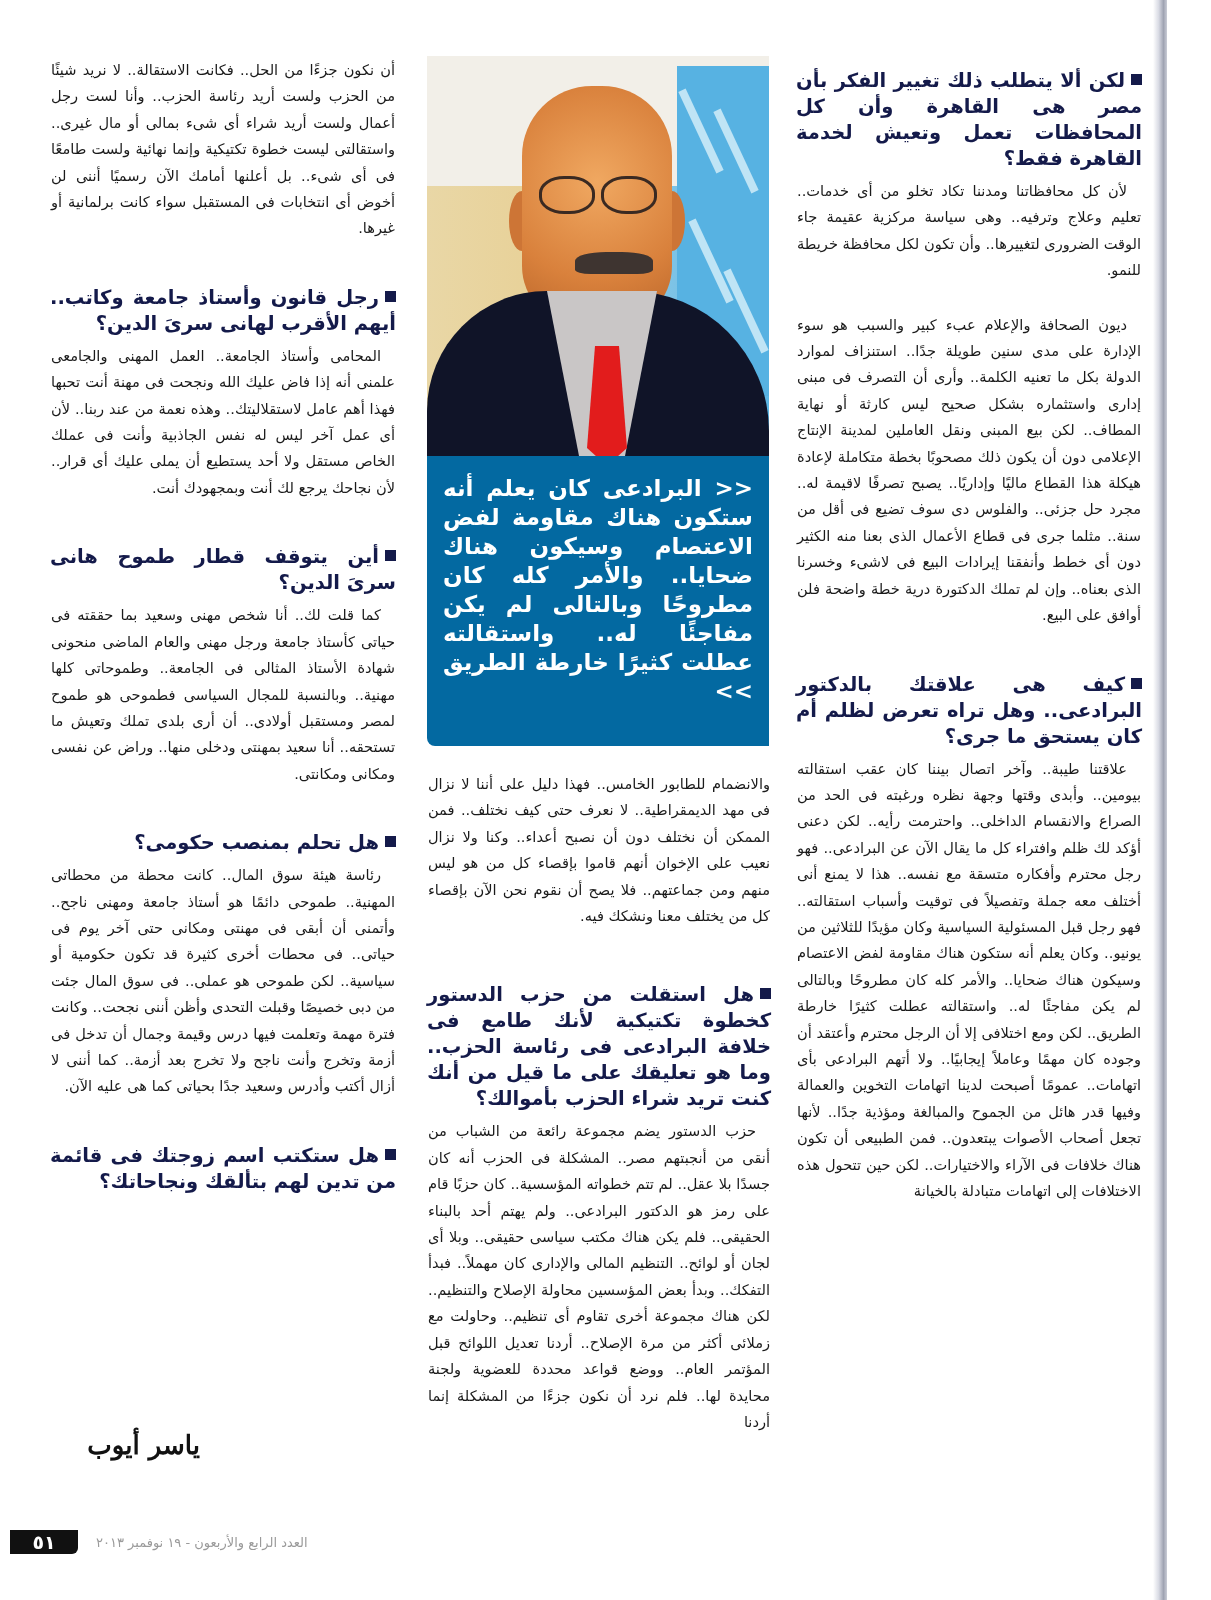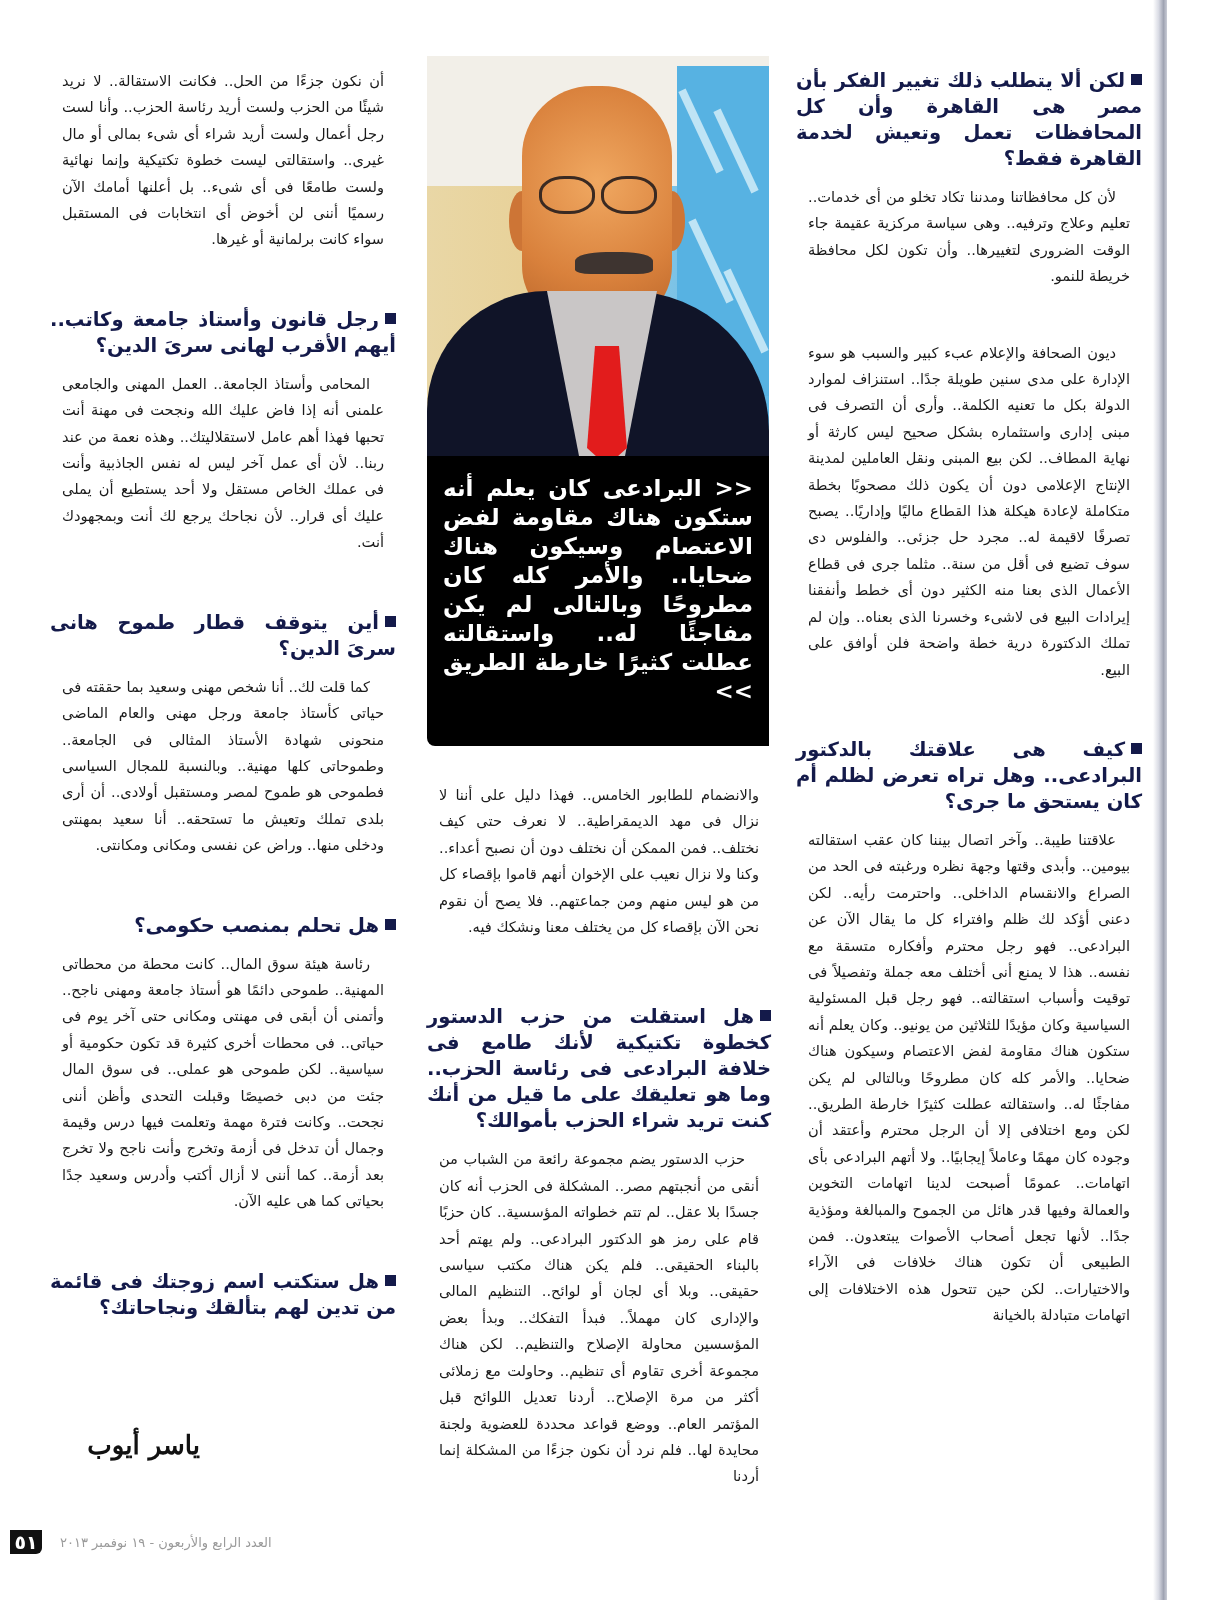--- a/index.html
+++ b/index.html
@@ -15,21 +15,21 @@
   .col-right { left: 796px; width: 346px; top: 52px; }
   .col-mid { left: 427px; width: 344px; top: 770px; }
   .col-left { left: 50px; width: 346px; top: 56px; }
 
   .q {
     font-family: "DejaVu Sans", sans-serif; font-weight: bold; color: #141a4a;
     font-size: 19.5px; line-height: 26px; margin: 16px 0 6px 0; text-align: justify; text-align-last: right;
   }
   .q .sq { display: inline-block; width: 11px; height: 11px; background: #141a4a; margin-left: 6px; vertical-align: 2px; }
   .p {
-    font-family: "DejaVu Sans", sans-serif; font-size: 14.6px; line-height: 26.4px; margin: 12px;
+    font-family: "DejaVu Sans", sans-serif; font-size: 14.6px; line-height: 26.4px; margin: 1px;
     color: #1a1a1a; text-indent: 14px; text-align: justify;
   }
   .gap { height: 26px; }
 
   .photo {
     position: absolute; left: 427px; top: 56px; width: 342px; height: 400px; overflow: hidden;
     background: linear-gradient(to right, #e9d7a6 0%, #e7cd8e 55%, #7fc4e6 70%, #5db6e4 100%);
   }
   .photo .wall { position: absolute; left: 0; top: 0; width: 100%; height: 130px; background: #f2efe8; }
   .photo .flag { position: absolute; left: 250px; top: 10px; width: 92px; height: 330px; background: #57b2e2; }
@@ -38,37 +38,37 @@
   .photo .ear-l { position: absolute; left: 82px; top: 135px; width: 26px; height: 60px; border-radius: 50%; background: #cd7536; }
   .photo .ear-r { position: absolute; left: 232px; top: 135px; width: 26px; height: 60px; border-radius: 50%; background: #cd7536; }
   .photo .glasses { position: absolute; left: 112px; top: 120px; width: 120px; height: 36px; }
   .photo .glasses b { position: absolute; top: 0; width: 50px; height: 32px; border: 3px solid #3a2a22; border-radius: 45%; }
   .photo .mustache { position: absolute; left: 148px; top: 196px; width: 78px; height: 22px; border-radius: 40% 40% 20% 20%; background: #3e3430; }
   .photo .suit { position: absolute; left: 0; top: 235px; width: 342px; height: 200px; background: #101428; border-radius: 120px 140px 0 0; }
   .photo .shirt { position: absolute; left: 120px; top: 235px; width: 110px; height: 170px; background: #c9c6c6; clip-path: polygon(0 0, 100% 0, 70% 100%, 30% 100%); }
   .photo .tie { position: absolute; left: 160px; top: 290px; width: 40px; height: 120px; background: #e21c1c; clip-path: polygon(20% 0, 80% 0, 100% 85%, 50% 100%, 0 85%); }
 
   .pullquote {
-    position: absolute; left: 427px; top: 456px; width: 342px; height: 290px; background: #000000;
+    position: absolute; left: 427px; top: 456px; width: 342px; height: 290px; background: #0369a1;
     border-bottom-left-radius: 8px;
   }
   .pullquote p {
     margin: 0; padding: 18px 16px 0 16px; color: #ffffff; font-family: "DejaVu Sans", sans-serif; font-weight: bold;
     font-size: 23px; line-height: 29px; text-align: justify; text-align-last: right; direction: rtl;
   }
   .pullquote .arrow { font-family: "DejaVu Sans", sans-serif; font-weight: bold; }
 
   .signature {
     position: absolute; left: 60px; top: 1430px; width: 140px; font-family: "DejaVu Serif", serif;
     font-weight: bold; font-size: 26px; color: #111; direction: rtl; text-align: right;
   }
   .footer { position: absolute; left: 10px; top: 1530px; height: 24px; display: flex; align-items: center; direction: ltr; }
   .page-num {
     background: #111; color: #fff; font-family: "DejaVu Sans", sans-serif; font-weight: bold; font-size: 19px;
-    width: 32px; height: 24px; display: flex; align-items: center; justify-content: center; border-bottom-right-radius: 6px;
+    width: 68px; height: 24px; display: flex; align-items: center; justify-content: center; border-bottom-right-radius: 6px;
   }
   .issue { margin-left: 18px; color: #9a9a9a; font-family: "DejaVu Sans", sans-serif; font-size: 13px; direction: rtl; }
 </style>
 </head>
 <body>
 
 <div class="spine"></div>
 
 <div class="col col-right">
   <div>

